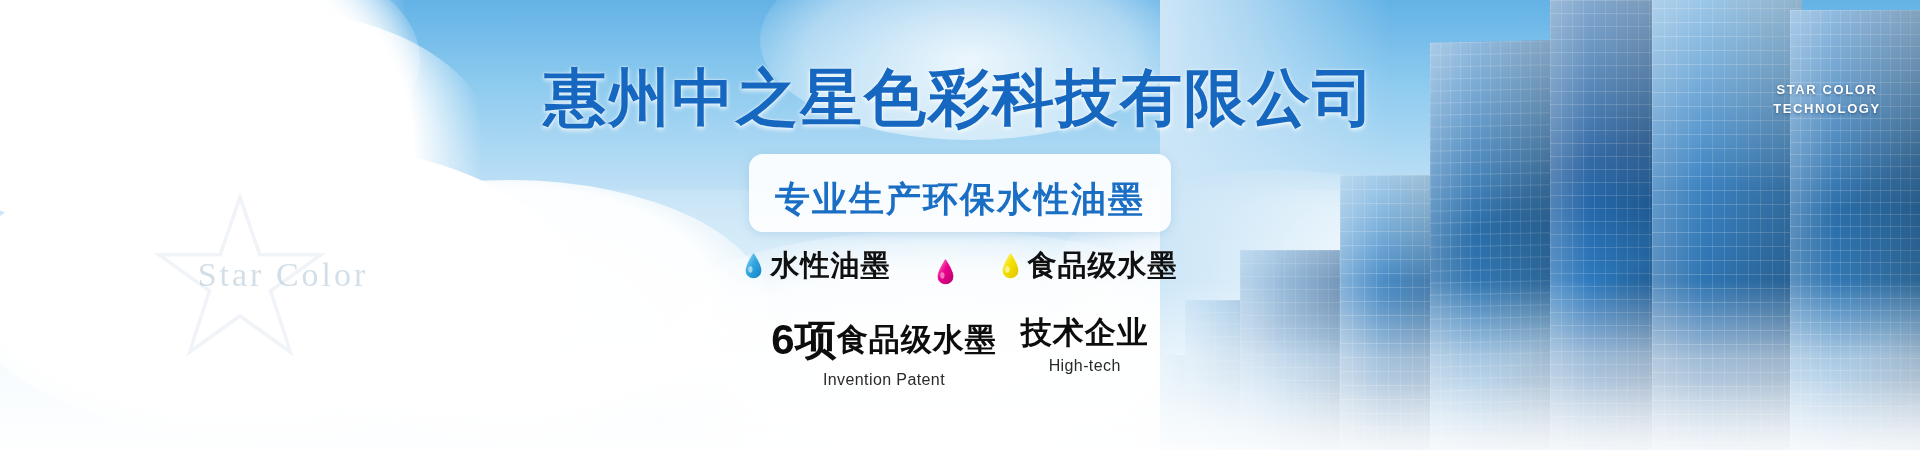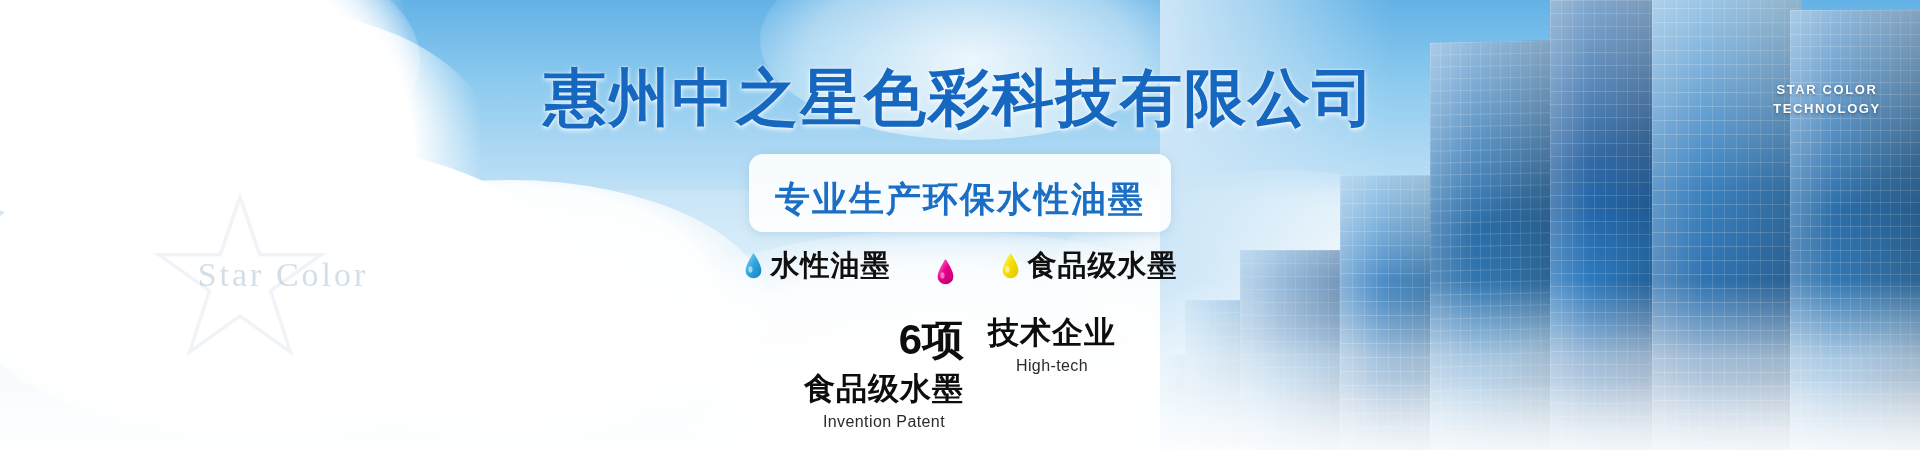--- a/index.html
+++ b/index.html
@@ -194,24 +194,23 @@
     align-items:flex-start;
     gap:24px;
   }
   .badge{
     display:flex;
     flex-direction:column;
     align-items:center;
   }
   .badge-main{
     display:flex;
-    align-items:flex-end;
+    align-items:center;
     color:#0d0d0d;
     white-space:nowrap;
-    flex-direction:column;
   }
   .badge-strong{
     font-size:42px;
     font-weight:bold;
     letter-spacing:0px;
   }
   .badge-rest{
     font-size:31px;
     font-weight:bold;
     letter-spacing:1px;

